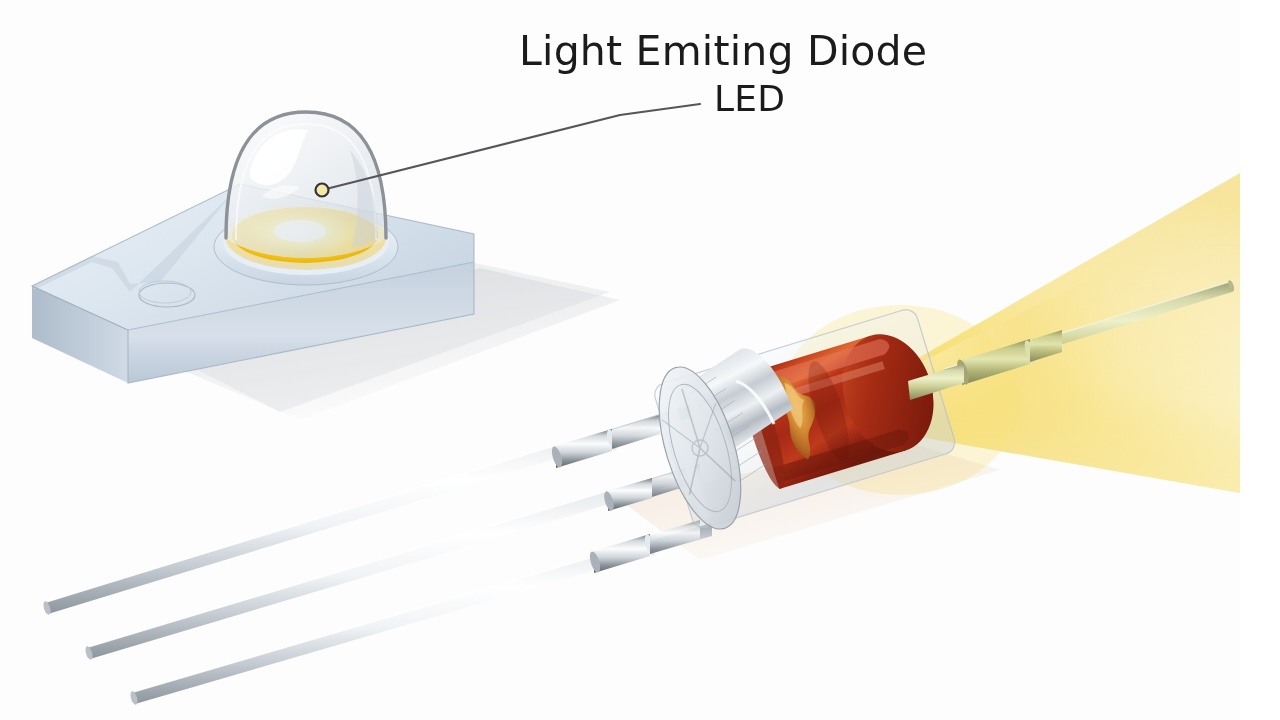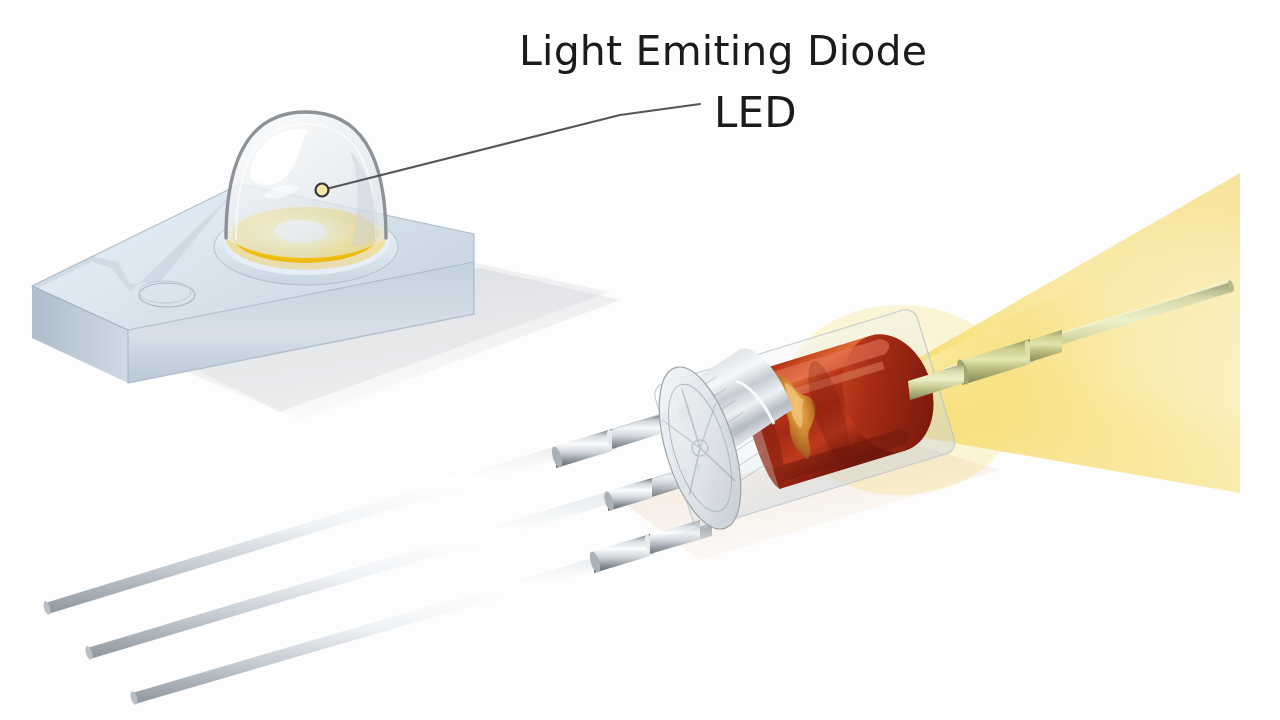--- a/index.html
+++ b/index.html
@@ -31,22 +31,22 @@
     font-weight: 400;
   }
   #label-full {
     left: 519px;
     top: 28px;
     font-size: 41px;
     line-height: 46px;
   }
   #label-abbr {
     left: 714px;
-    top: 90px;
-    font-size: 42px;
+    top: 76px;
+    font-size: 36px;
     line-height: 46px;
   }
 </style>
 </head>
 <body>
 
 <div id="stage">
 
   <svg id="scene" viewBox="0 0 1280 720" xmlns="http://www.w3.org/2000/svg">
     <defs>

